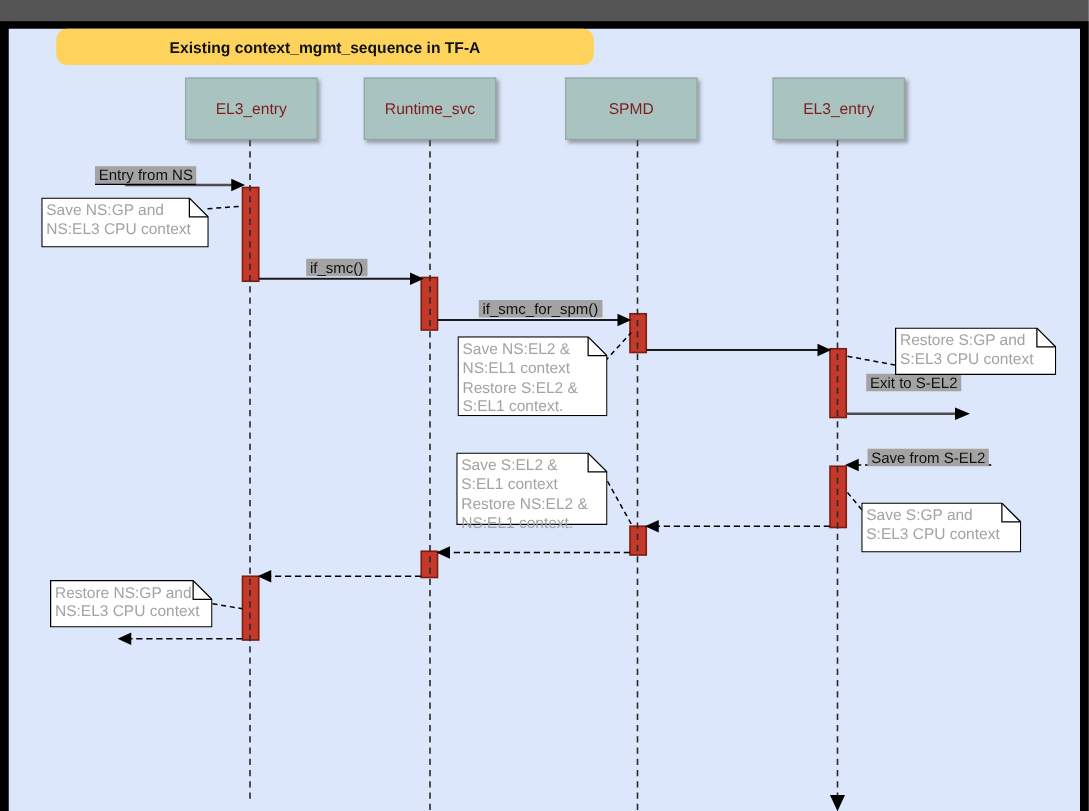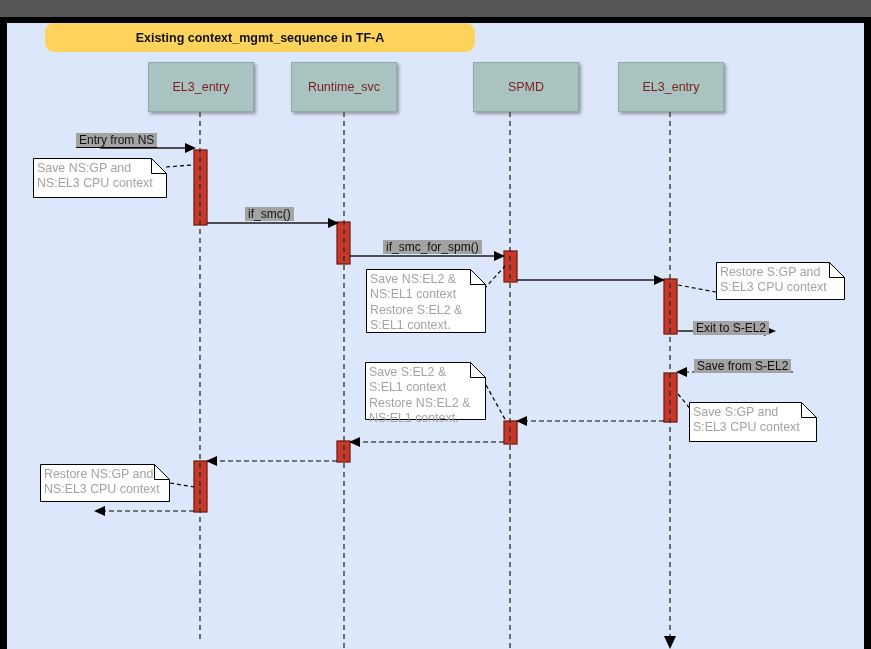--- a/index.html
+++ b/index.html
@@ -126,31 +126,31 @@
   </svg>
 
   <div class="title-banner">Existing context_mgmt_sequence in TF-A</div>
 
   <div class="head" style="left:148px;">
     <span>EL3_entry</span>
   </div>
   <div class="head" style="left:291px;">
     <span>Runtime_svc</span>
   </div>
-  <div class="head" style="left:473px;">
+  <div class="head" style="left:452px;">
     <span>SPMD</span>
   </div>
   <div class="head" style="left:618px;">
     <span>EL3_entry</span>
   </div>
 
   <div class="msg-label underlined" style="left:76px;top:116px;">Entry from NS</div>
   <div class="msg-label" style="left:245px;top:190px;">if_smc()</div>
   <div class="msg-label" style="left:383px;top:223px;">if_smc_for_spm()</div>
-  <div class="msg-label" style="left:693px;top:304px;">Exit to S-EL2</div>
+  <div class="msg-label" style="left:693px;top:282px;">Exit to S-EL2</div>
   <div class="msg-label" style="left:694px;top:342px;">Save from S-EL2</div>
 
   <div class="note" style="left:33px;top:141px;width:134px;height:40px;">
     <svg class="note-svg" width="134" height="40" viewBox="0 0 134 40">
       <path d="M0.5,0.5 H118.5 L133.5,15.5 V39.5 H0.5 Z" fill="var(--note-bg,#fff)" stroke="#000"></path>
       <path d="M118.5,0.5 V15.5 H133.5" fill="none" stroke="#000"></path>
     </svg>
     <div class="note-text">Save NS:GP and
 NS:EL3 CPU context</div>
   </div>

